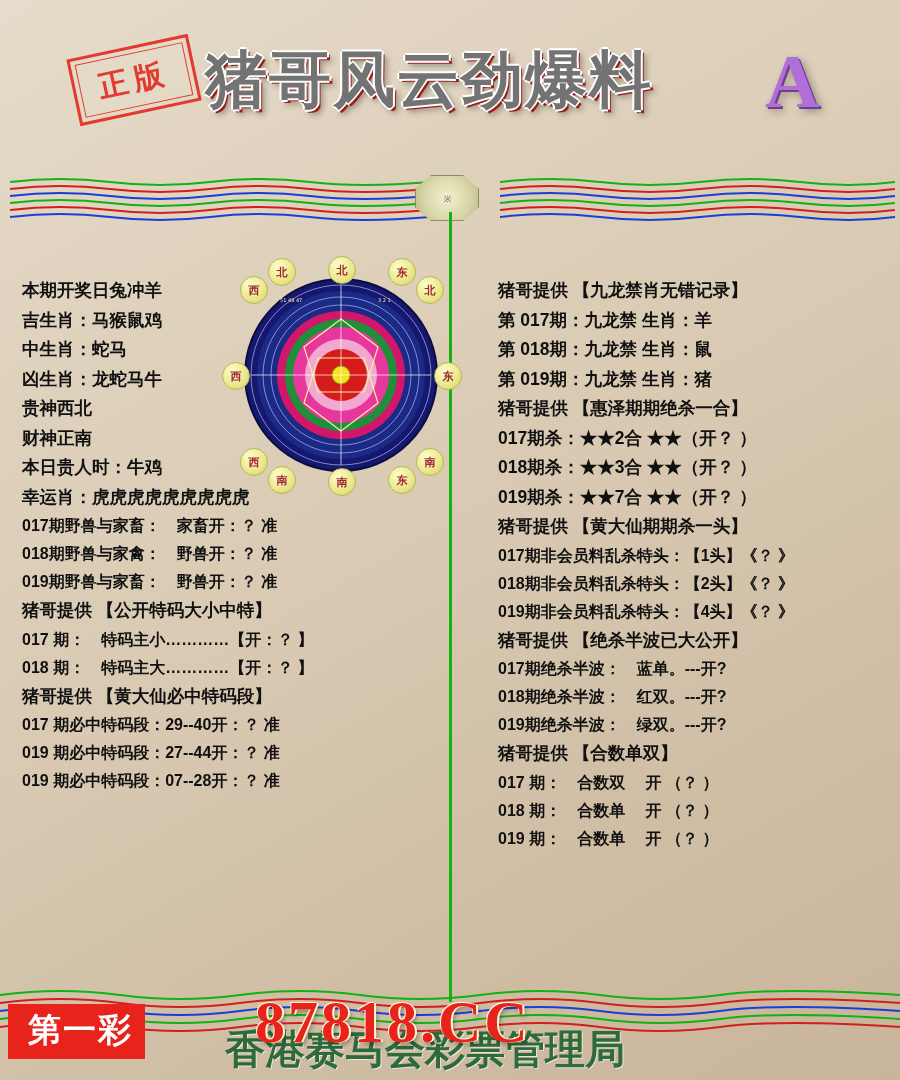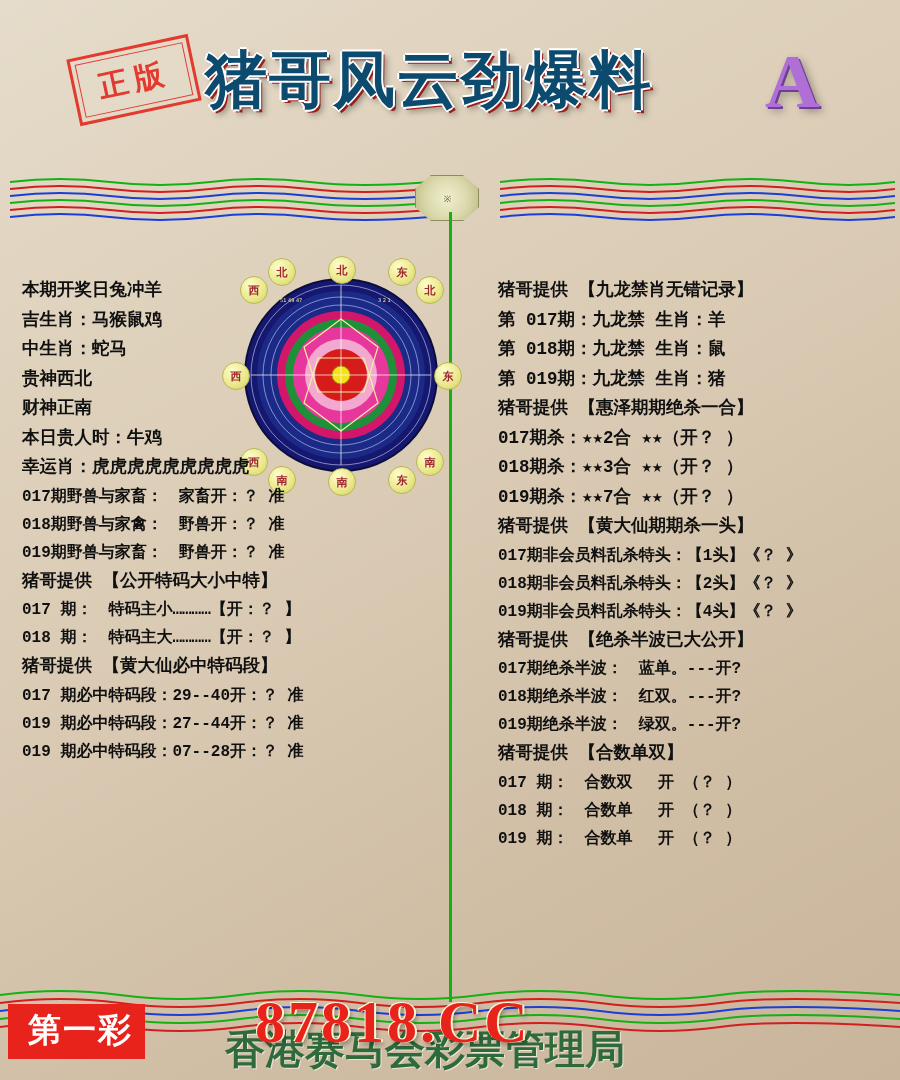--- a/index.html
+++ b/index.html
@@ -27,21 +27,21 @@
   }
   .stamp::after{
     content:""; position:absolute; left:4px; top:4px; right:4px; bottom:4px;
     border:1px solid #e23a2e;
   }
   .main-title {
     position:absolute; left:205px; top:38px;
     font-size:62px; font-weight:bold;
     font-family:"DejaVu Sans", sans-serif;
     letter-spacing:2px;
-    color:#0c4a6e;
+    color:#737373;
     text-shadow:
       2px 0 0 #fff, -2px 0 0 #fff, 0 2px 0 #fff, 0 -2px 0 #fff,
       3px 3px 0 #9b1f18, 5px 5px 6px rgba(0,0,0,0.35);
     white-space:nowrap;
   }
   .letter-a {
     position:absolute; left:765px; top:38px;
     font-size:76px; font-weight:bold;
     font-family:"Liberation Serif", serif;
     color:#b06fd6;
@@ -91,21 +91,21 @@
   .wl-se1{ left:160px; top:204px; }
   .wl-se2{ left:188px; top:186px; }
   
   .col { position:absolute; top:282px; }
   .col-left  { left:22px;  width:410px; }
   .col-right { left:498px; width:390px; }
   .line {
     font-size:17.5px; line-height:1.0;
     margin-bottom:12px;
     white-space:nowrap;
-    font-family:Liberation Mono, monospace;
+    font-family:Liberation Sans, sans-serif;
     color:#101010;
   }
   .line.bold { font-weight:bold; }
   .line.small { font-size:16px; }
   
   .footer { position:absolute; left:0; top:985px; width:900px; height:95px; }
   .footer-waves { position:absolute; top:0; left:0; }
   .red-banner {
     position:absolute; left:8px; top:1004px;
     background:#e8231c; color:#fff;
@@ -209,20 +209,21 @@
     <div class="wheel-label wl-sw1">西</div>
     <div class="wheel-label wl-sw2">南</div>
     <div class="wheel-label wl-se1">东</div>
     <div class="wheel-label wl-se2">南</div>
   </div>
 
   <div class="col col-left">
     <div class="line bold">本期开奖日兔冲羊</div>
     <div class="line bold">吉生肖：马猴鼠鸡</div>
     <div class="line bold">中生肖：蛇马</div>
+    <div class="line bold">凶生肖：龙蛇马牛</div>
     <div class="line bold">贵神西北</div>
     <div class="line bold">财神正南</div>
     <div class="line bold">本日贵人时：牛鸡</div>
     <div class="line bold">幸运肖：虎虎虎虎虎虎虎虎虎</div>
     <div class="line bold small">017期野兽与家畜：　家畜开：？ 准</div>
     <div class="line bold small">018期野兽与家禽：　野兽开：？ 准</div>
     <div class="line bold small">019期野兽与家畜：　野兽开：？ 准</div>
     <div class="line bold">猪哥提供 【公开特码大小中特】</div>
     <div class="line bold small">017 期：　特码主小…………【开：？ 】</div>
     <div class="line bold small">018 期：　特码主大…………【开：？ 】</div>

